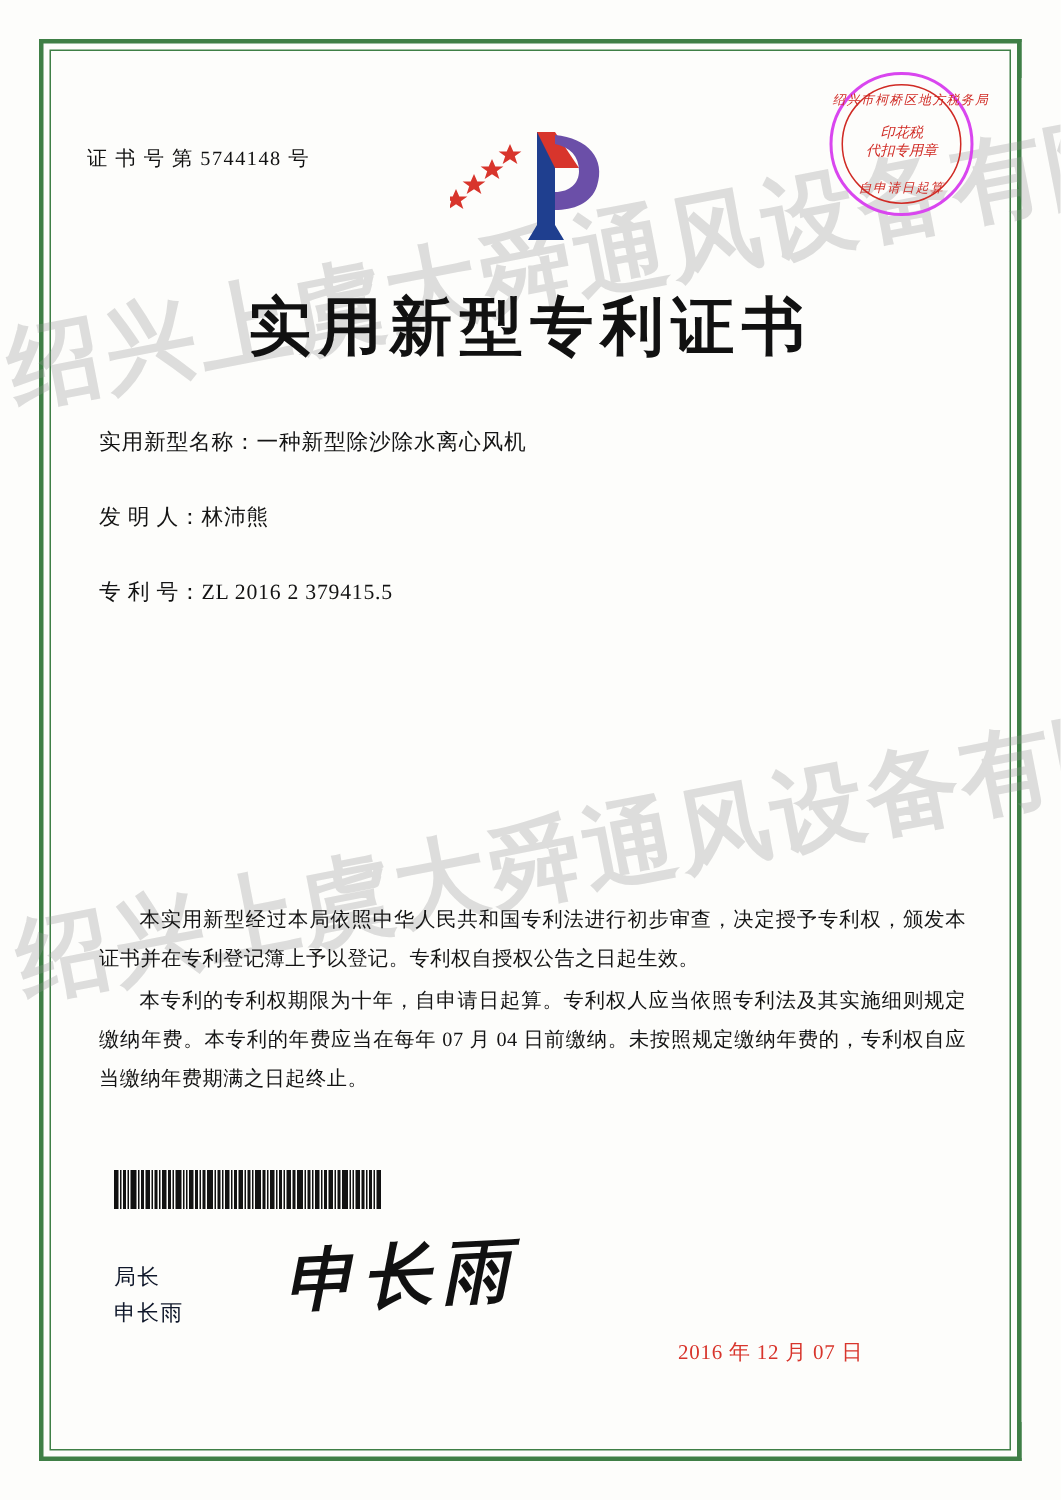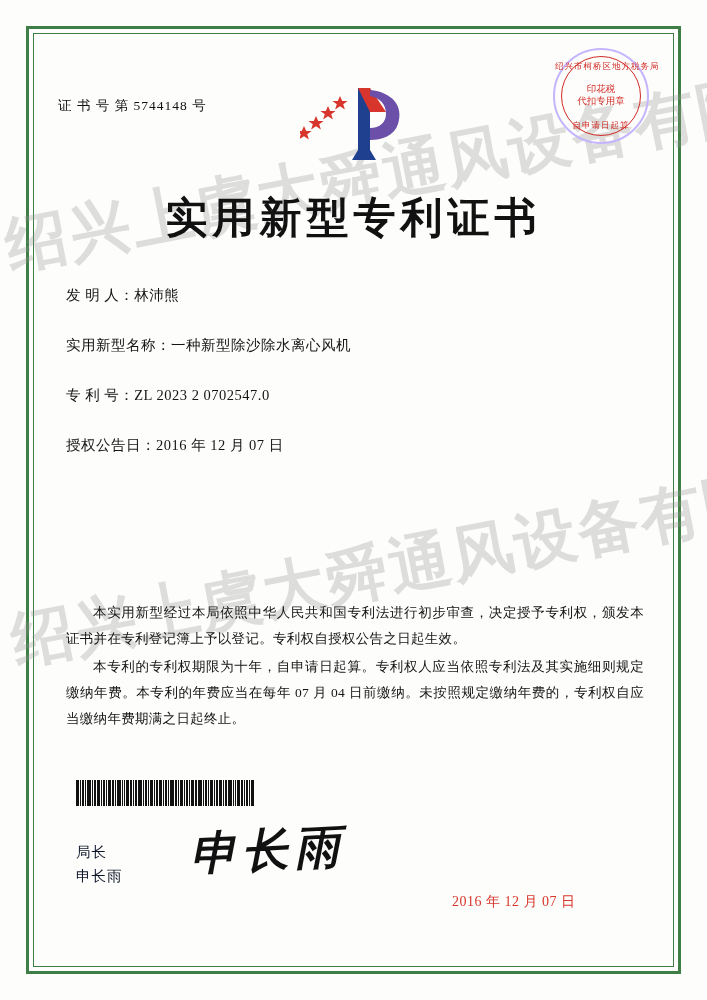--- a/index.html
+++ b/index.html
@@ -101,24 +101,25 @@
     height: 82px;
   }
 
   
   .stamp-top {
     position: absolute;
     left: 553px;
     top: 48px;
     width: 92px;
     height: 92px;
-    border: 2px solid #c4b5fd;
+    border: 2px solid #d946ef;
     border-radius: 50%;
     color: #d02a24;
     z-index: 11;
+    font-style: italic;
   }
   .stamp-top .st-inner {
     position: absolute;
     left: 6px; top: 6px; right: 6px; bottom: 6px;
     border: 1px solid #d02a24;
     border-radius: 50%;
   }
   .stamp-top .st-mid {
     position: absolute;
     left: 0; right: 0;
@@ -324,30 +325,27 @@
         <div>印花税</div>
         <div>代扣专用章</div>
       </div>
       <div class="st-arc bottom">自申请日起算</div>
     </div>
 
     <div class="title">实用新型专利证书</div>
 
     <div class="fields">
       <div class="field">
+        <span class="lbl">实用新型名称：</span><span class="val">一种新型除沙除水离心风机</span>
+      </div>
+      <div class="field">
         <span class="lbl">发 明 人：</span><span class="val">林沛熊</span>
       </div>
       <div class="field">
-        <span class="lbl">实用新型名称：</span><span class="val">一种新型除沙除水离心风机</span>
-      </div>
-      <div class="field">
-        <span class="lbl">专 利 号：</span><span class="val">ZL 2023 2 0702547.0</span>
-      </div>
-      <div class="field">
-        <span class="lbl">授权公告日：</span><span class="val">2016 年 12 月 07 日</span>
+        <span class="lbl">专 利 号：</span><span class="val">ZL 2016 2 379415.5</span>
       </div>
     </div>
 
     <div class="body-text">
       <p>本实用新型经过本局依照中华人民共和国专利法进行初步审查，决定授予专利权，颁发本证书并在专利登记簿上予以登记。专利权自授权公告之日起生效。</p>
       <p>本专利的专利权期限为十年，自申请日起算。专利权人应当依照专利法及其实施细则规定缴纳年费。本专利的年费应当在每年 07 月 04 日前缴纳。未按照规定缴纳年费的，专利权自应当缴纳年费期满之日起终止。</p>
     </div>
 
     <div class="barcode">
       <i style="width:3px"></i><i style="width:1px"></i><i style="width:2px"></i><i style="width:1px"></i><i style="width:4px"></i><i style="width:1px"></i><i style="width:2px"></i><i style="width:3px"></i><i style="width:1px"></i><i style="width:2px"></i><i style="width:1px"></i><i style="width:3px"></i><i style="width:2px"></i><i style="width:1px"></i><i style="width:4px"></i><i style="width:1px"></i><i style="width:1px"></i><i style="width:3px"></i><i style="width:2px"></i><i style="width:1px"></i><i style="width:2px"></i><i style="width:4px"></i><i style="width:1px"></i><i style="width:2px"></i><i style="width:1px"></i><i style="width:3px"></i><i style="width:1px"></i><i style="width:2px"></i><i style="width:3px"></i><i style="width:1px"></i><i style="width:2px"></i><i style="width:1px"></i><i style="width:4px"></i><i style="width:2px"></i><i style="width:1px"></i><i style="width:3px"></i><i style="width:1px"></i><i style="width:2px"></i><i style="width:1px"></i><i style="width:3px"></i><i style="width:2px"></i><i style="width:4px"></i><i style="width:1px"></i><i style="width:2px"></i><i style="width:1px"></i><i style="width:3px"></i><i style="width:1px"></i><i style="width:2px"></i><i style="width:3px"></i><i style="width:1px"></i><i style="width:2px"></i><i style="width:4px"></i><i style="width:1px"></i><i style="width:1px"></i><i style="width:3px"></i><i style="width:2px"></i><i style="width:1px"></i><i style="width:2px"></i><i style="width:1px"></i><i style="width:3px"></i>

